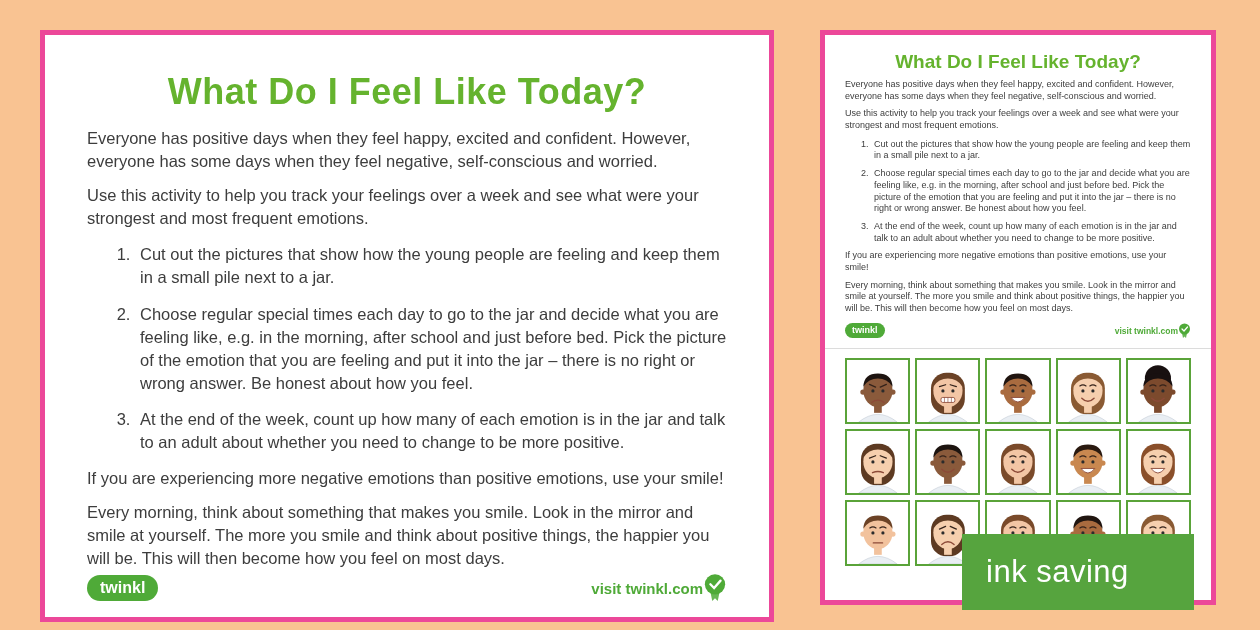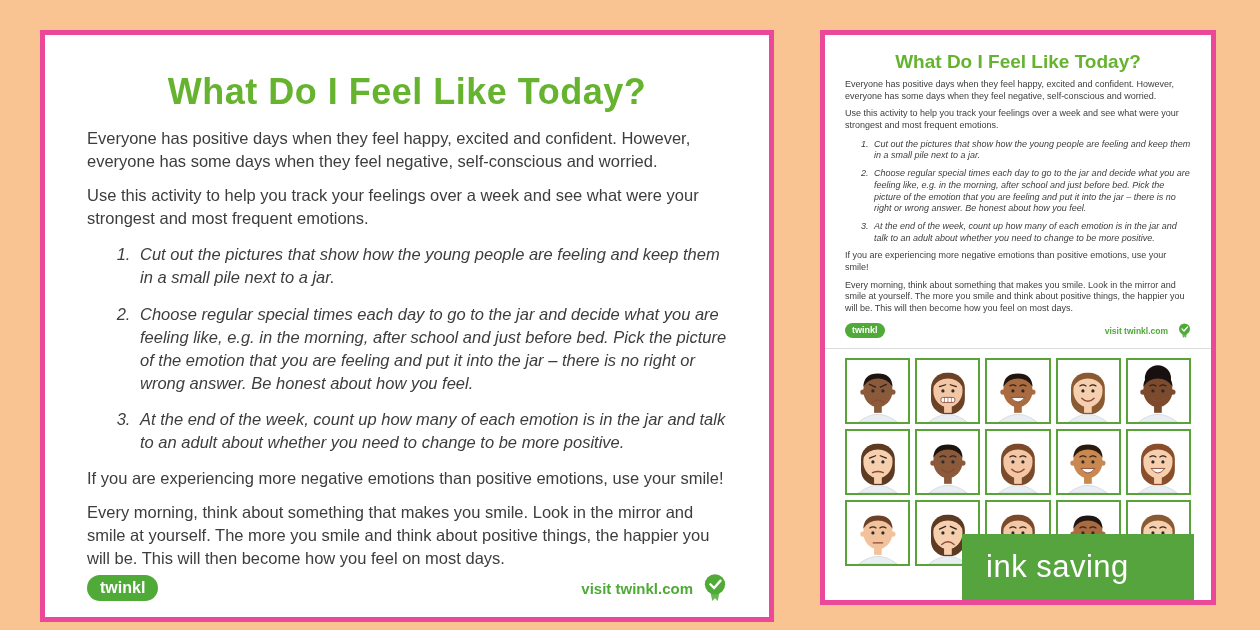--- a/index.html
+++ b/index.html
@@ -13,45 +13,45 @@
 
   .doc-title { text-align:center; color:#65b32e; font-weight:bold; }
   .page-left  .doc-title { font-size:36px; margin-top:36px; letter-spacing:.5px; }
   .page-right .doc-title { font-size:19px; margin-top:16px; }
 
   .body { color:#3d3d3d; }
   .page-left  .body { margin-top:14px; font-size:16.5px; line-height:1.4; }
   .page-right .body { margin-top:6px;  font-size:9px;   line-height:1.3;  }
   .body p { margin:11px 0; }
   .page-right .body p { margin:6px 0; }
-  .body ol { margin:13px 0 4px 0; padding-left:48px;font-style:italic; }
+  .body ol { margin:13px 0 4px 0; padding-left:48px; }
   .page-right .body ol { margin:7px 0 2px 0; padding-left:26px; }
   .body li { margin-bottom:13px; padding-left:5px; }
   .page-right .body li { margin-bottom:6px; padding-left:3px; }
 
-  .footer-row { display:flex; align-items:center; gap:10px; }
+  .footer-row { display:flex; align-items:center; gap:0; }
   .page-left .footer-row { position:absolute; left:42px; right:42px; bottom:14px; }
   .page-right .footer-row { margin-top:8px; }
 
   .twinkl-logo { background:#4faa38; color:#fff; font-weight:bold; border-radius:16px;
                  padding:5px 13px; font-size:16px; line-height:1; }
   .page-right .twinkl-logo { border-radius:9px; padding:3px 7px; font-size:9px; }
   .footer-spacer { flex:1; }
   .visit-text { color:#4faa38; font-weight:bold; font-size:15px; }
   .page-right .visit-text { font-size:8.5px; }
   .quality-badge svg { display:block; }
 
   .page-divider { border:none; border-top:1px solid #dcdcdc; margin:9px -20px 0 -20px; }
 
   .faces-grid { margin-top:9px; display:grid; grid-template-columns:repeat(5,1fr); gap:5px; }
   .face-cell { border:2px solid #5aa339; background:#fff; height:66px;
                display:flex; align-items:flex-end; justify-content:center; overflow:hidden; }
   .face-cell svg { width:88%; height:97%; }
 
-  .ink-banner { position:absolute; left:962px; top:534px; width:232px; height:66px;
+  .ink-banner { position:absolute; left:962px; top:534px; width:232px; height:76px;
                 background:#56a43e; display:flex; align-items:center; padding-left:24px; z-index:5; }
   .ink-banner-label { color:#ffffff; font-size:31px; letter-spacing:.5px; }
 
   .eco-leaf { position:absolute; left:1132px; top:500px; width:88px; height:130px; z-index:6; }
   .eco-leaf svg { width:100%; height:100%; display:block; }
 </style>
 </head>
 <body>
 
 <div class="canvas">

